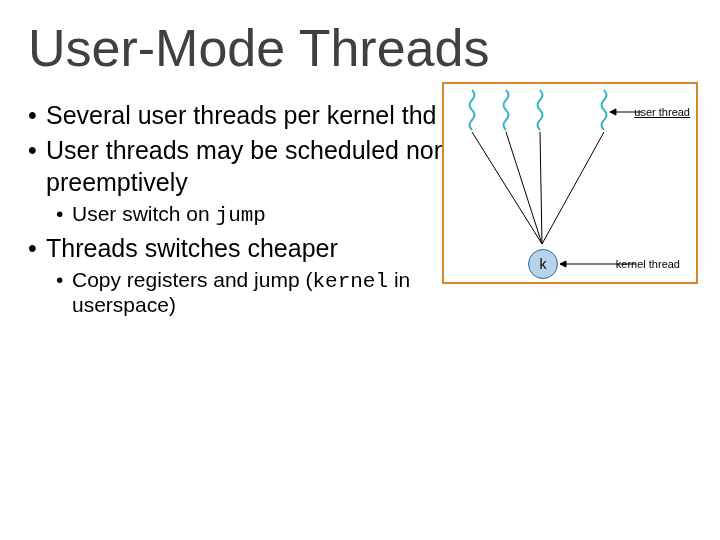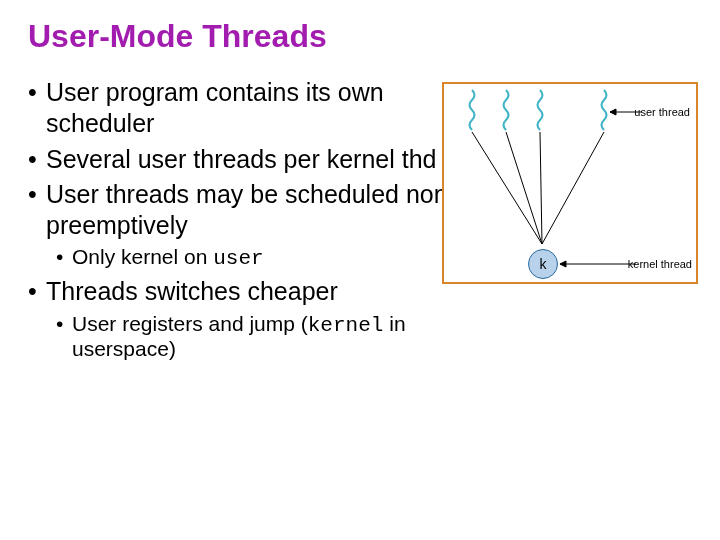--- a/index.html
+++ b/index.html
@@ -13,24 +13,24 @@
     overflow: hidden;
   }
   .slide {
     position: relative;
     width: 720px;
     height: 540px;
     box-sizing: border-box;
     padding: 18px 28px;
   }
   .title {
-    font-size: 32px;
-    color: #a21caf;
+    font-size: 52px;
+    color: #404040;
     margin: 0 0 22px 0;
-    font-weight: bold;
+    font-weight: normal;
   }
   ul.top {
     list-style: none;
     margin: 0;
     padding: 0;
     font-size: 25px;
     line-height: 1.25;
   }
   ul.top > li {
     position: relative;
@@ -91,47 +91,46 @@
     font-size: 14px;
     text-align: center;
     line-height: 28px;
     color: #000;
   }
   .lbl-user, .lbl-kernel {
     position: absolute;
     font-size: 11px;
     color: #000;
   }
-  .lbl-user { right: 6px; top: 22px; }
-  .lbl-kernel { right: 4px; top: 174px; margin-left: 8px; }
+  .lbl-user { right: 6px; top: 22px; text-decoration: underline; }
+  .lbl-kernel { right: 16px; top: 174px; margin-left: 8px; }
 </style>
 </head>
 <body>
 
 <div class="slide">
 
   <h1 class="title">User-Mode Threads</h1>
 
   <div class="text-col">
     <ul class="top">
-      <li>User program contains its own scheduler</li>
       <li>Several user threads per kernel thd</li>
       <li>User threads may be scheduled non-preemptively</li>
     </ul>
     <ul class="sub">
       <li>
-        <span>Only kernel on </span><code class="mono">user</code>
+        <span>User switch on </span><code class="mono">jump</code>
       </li>
     </ul>
     <ul class="top">
       <li>Threads switches cheaper</li>
     </ul>
     <ul class="sub">
       <li>
-        <span>User registers and jump (</span><code class="mono">kernel</code><span> in userspace)</span>
+        <span>Copy registers and jump (</span><code class="mono">kernel</code><span> in userspace)</span>
       </li>
     </ul>
   </div>
 
   <div class="diagram">
     <svg width="252" height="198">
 
       <g stroke="#3fb4c6" stroke-width="2" fill="none">
         <path d="M28 6 q5 5 0 10 q-5 5 0 10 q5 5 0 10 q-5 5 0 10"></path>
         <path d="M62 6 q5 5 0 10 q-5 5 0 10 q5 5 0 10 q-5 5 0 10"></path>

